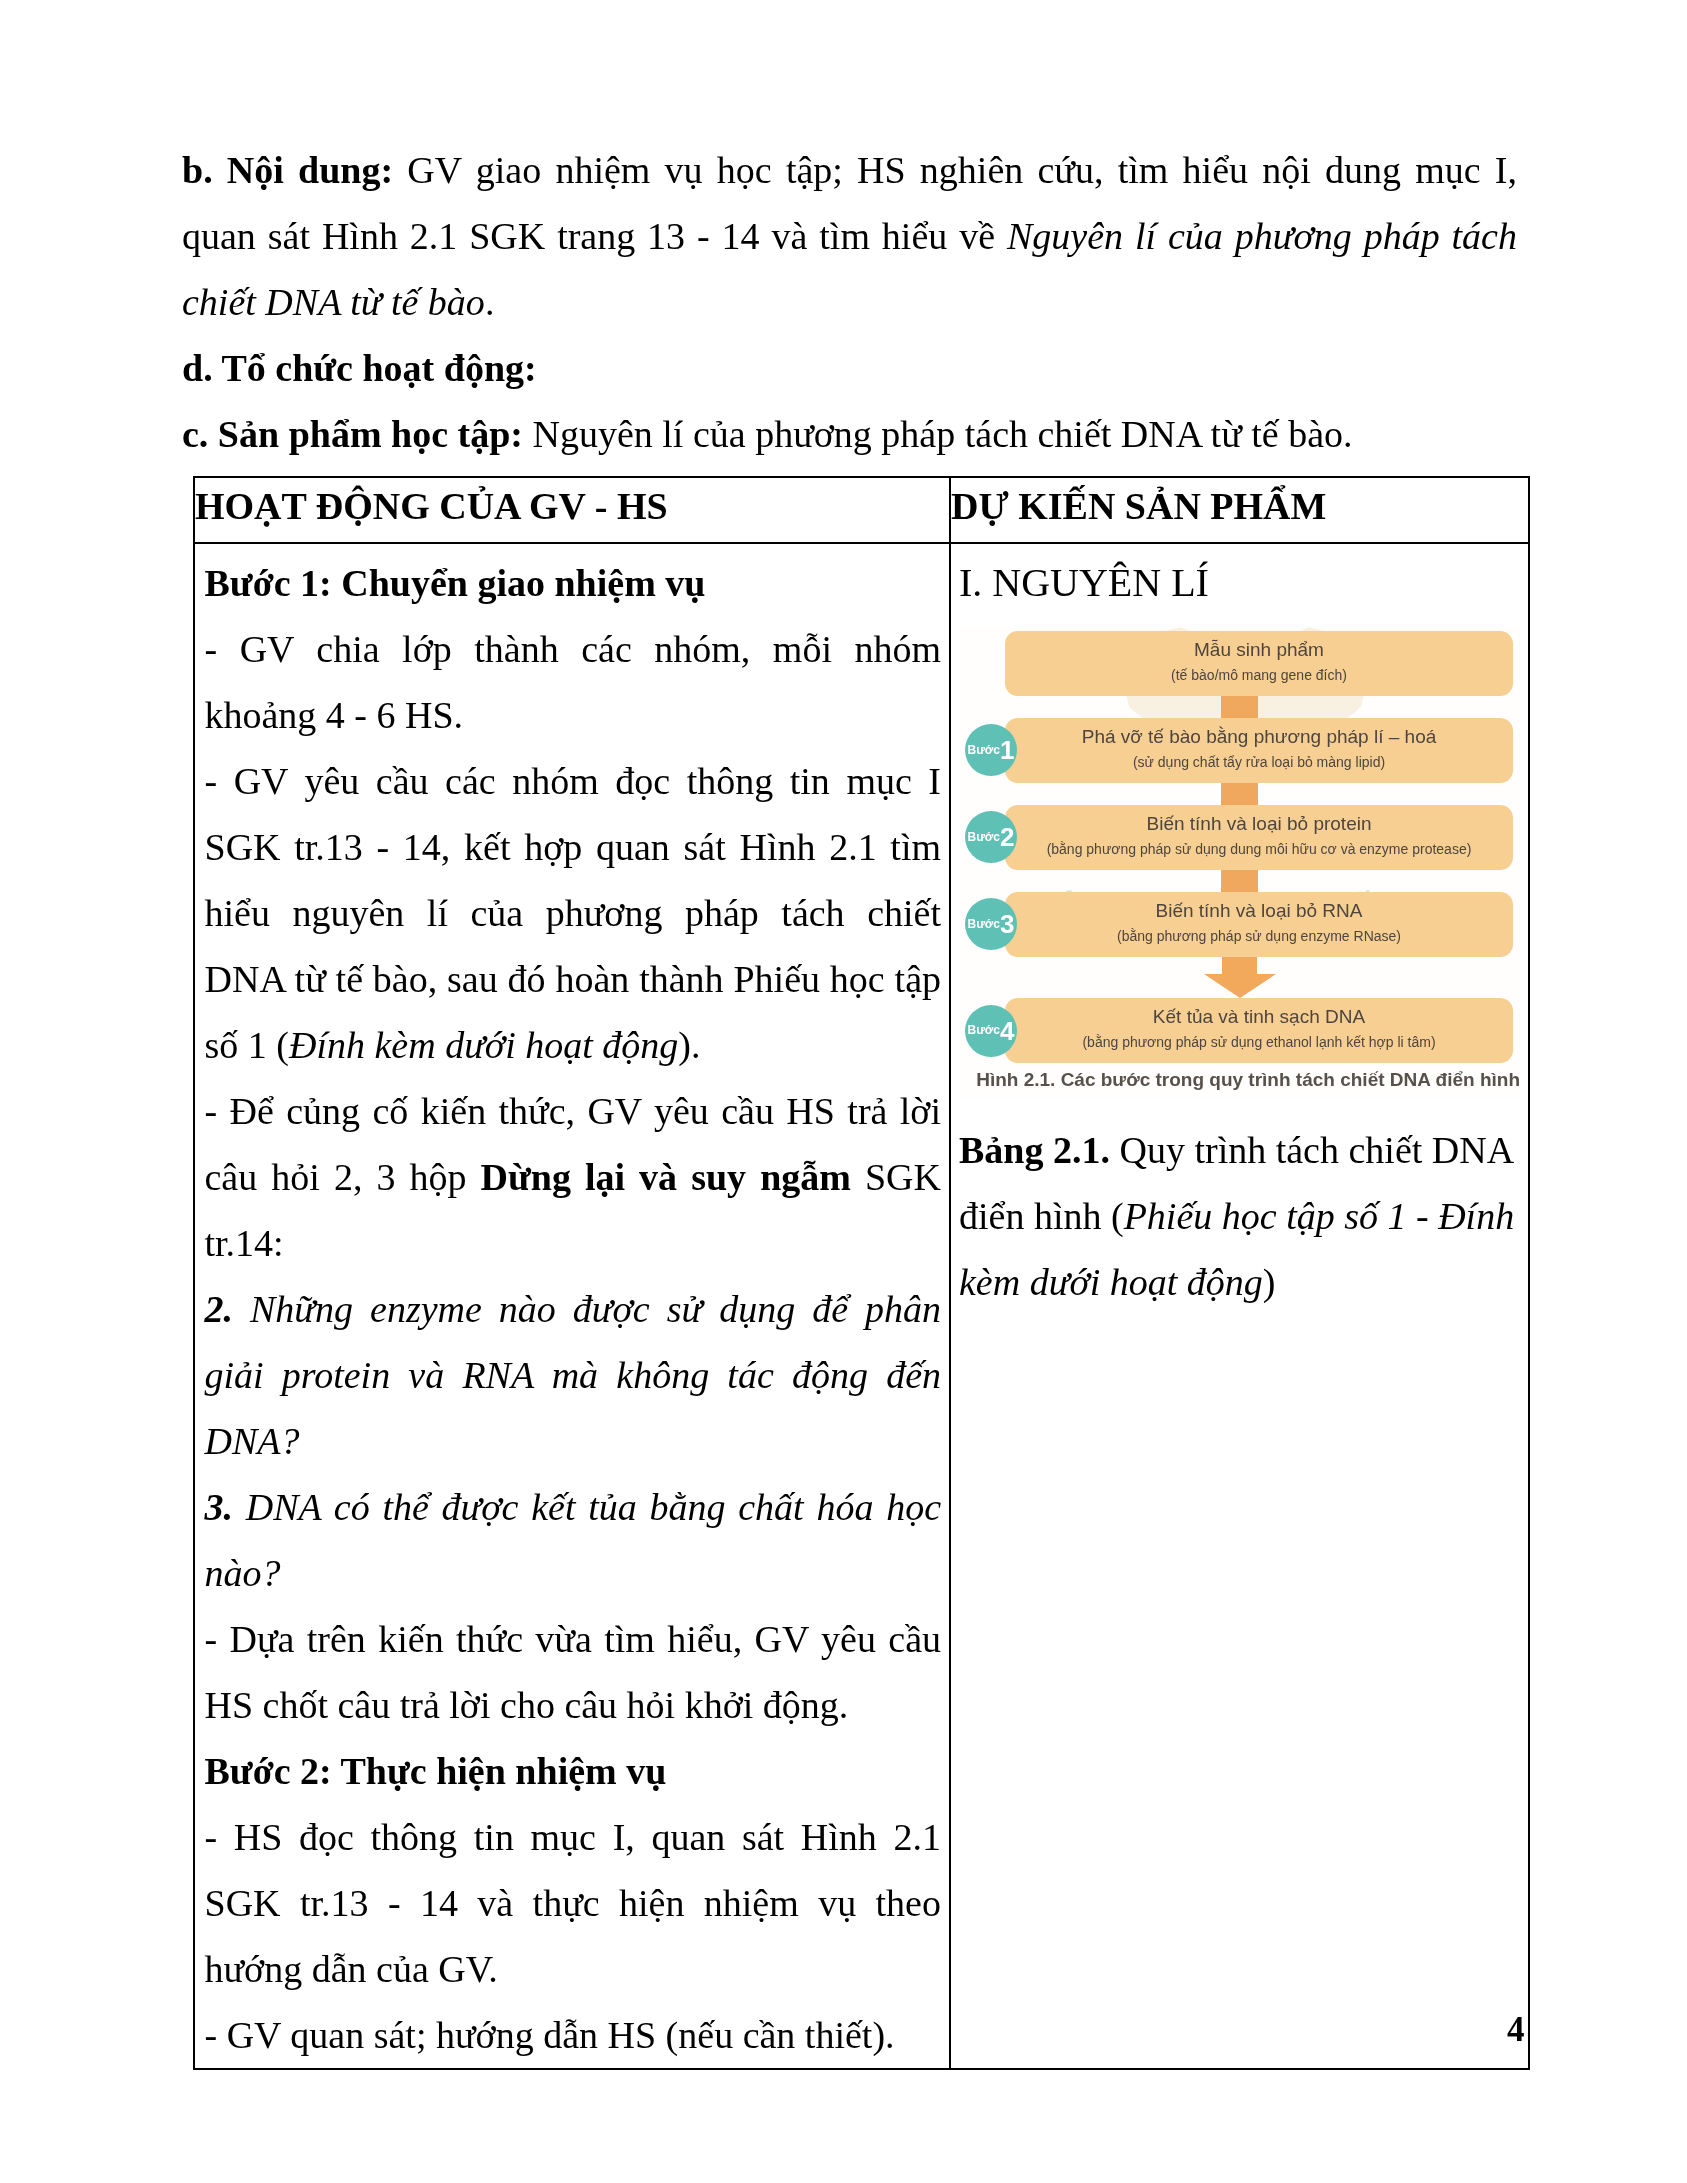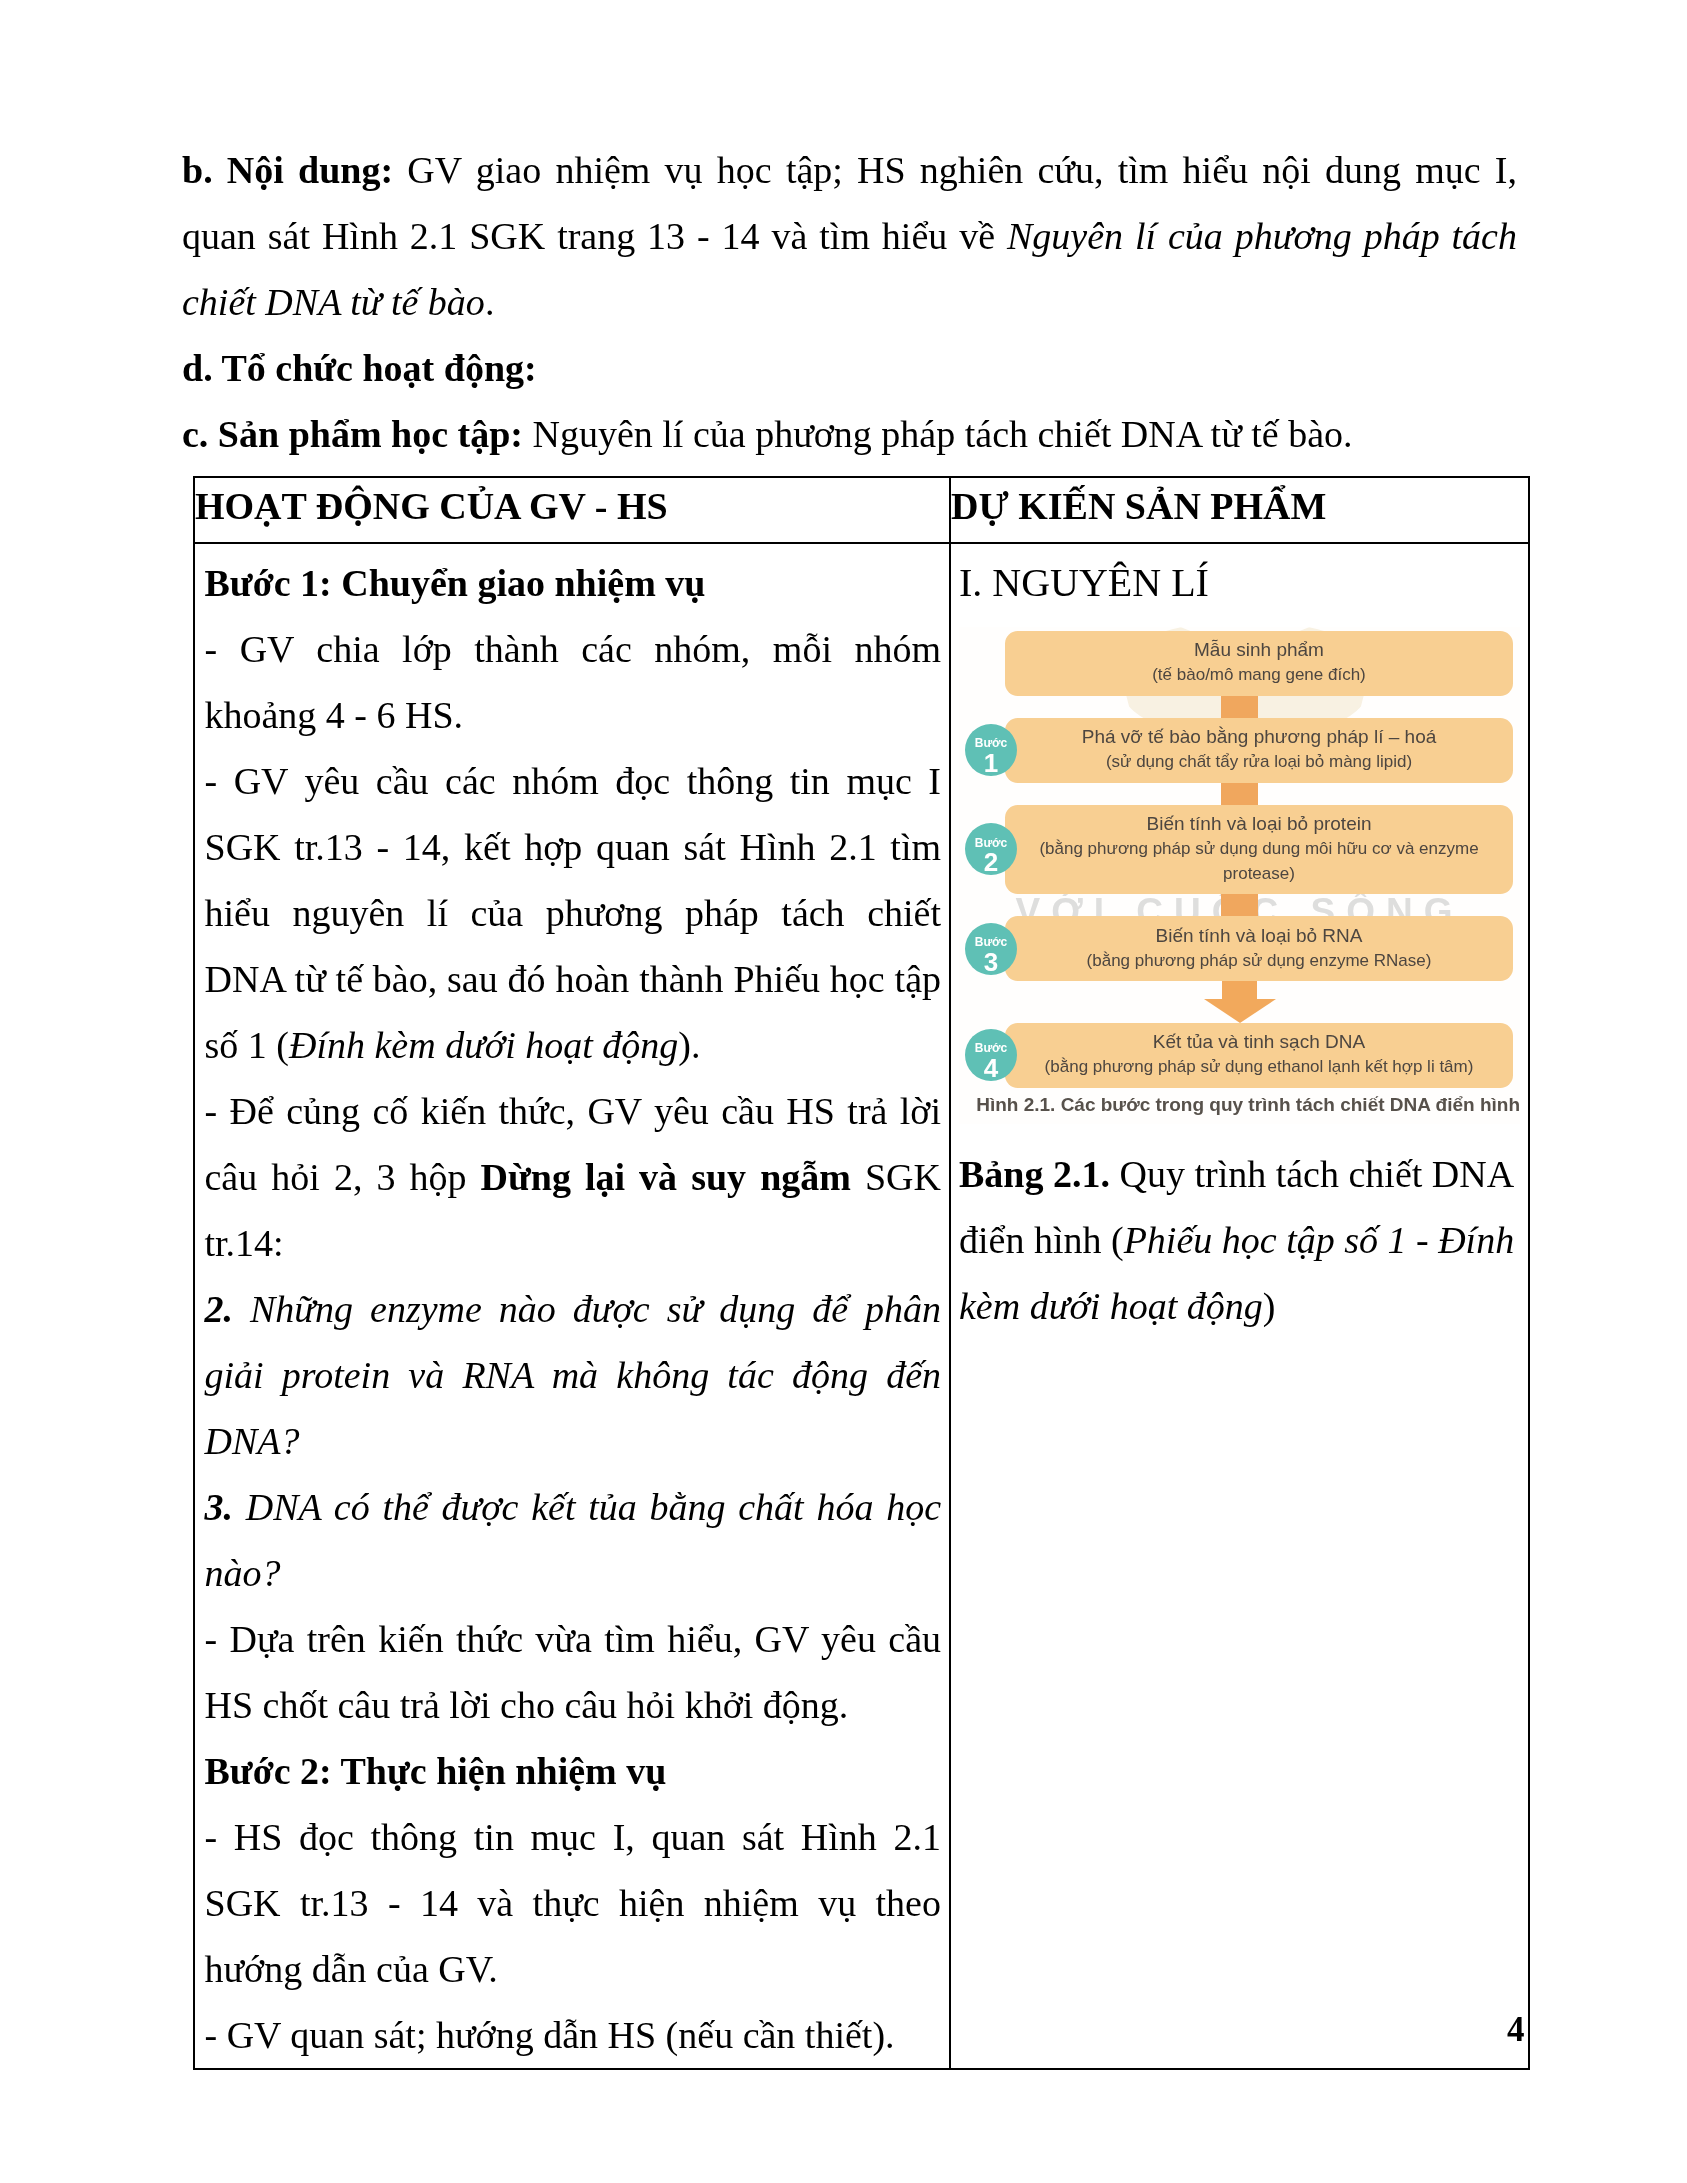--- a/index.html
+++ b/index.html
@@ -78,28 +78,28 @@
   .fig-nodes { position: relative; z-index: 2; }
   .fig-row { position: relative; margin-left: 46px; width: 508px; }
   .fig-box {
     background: var(--fig-box, #f8cf92);
     border-radius: 12.7px;
     padding: 6.4px 3.2px 8px 3.2px;
     text-align: center;
     color: var(--fig-box_text, #4d4640);
   }
   .fig-box .title { font-size: 19px; line-height: 26px; }
-  .fig-box .sub   { font-size: 17px; line-height: 24.6px; }
+  .fig-box .sub   { font-size: 14px; line-height: 24.6px; }
   .step-circle {
     position: absolute; left: -40px; top: 50%;
     transform: translateY(-50%);
     width: 52px; height: 52px; border-radius: 50%;
     background: var(--fig-circle, #5fc0b5);
     color: #fff; text-align: center;
-    display: flex; flex-direction: column; align-items: center; justify-content: flex-end;
+    display: flex; flex-direction: row; align-items: center; justify-content: center;
     z-index: 3;
   }
   .step-circle .step-word { font-size: 12px; font-weight: bold; line-height: 12.7px; }
   .step-circle .step-num  { font-size: 26px; font-weight: bold; line-height: 26px; }
   .conn-square {
     width: 37px; height: 22px;
     background: var(--fig-connector, #f0a75e);
     margin: 0 auto;
   }
   .conn-arrow { width: 71px; margin: 0 auto; }

